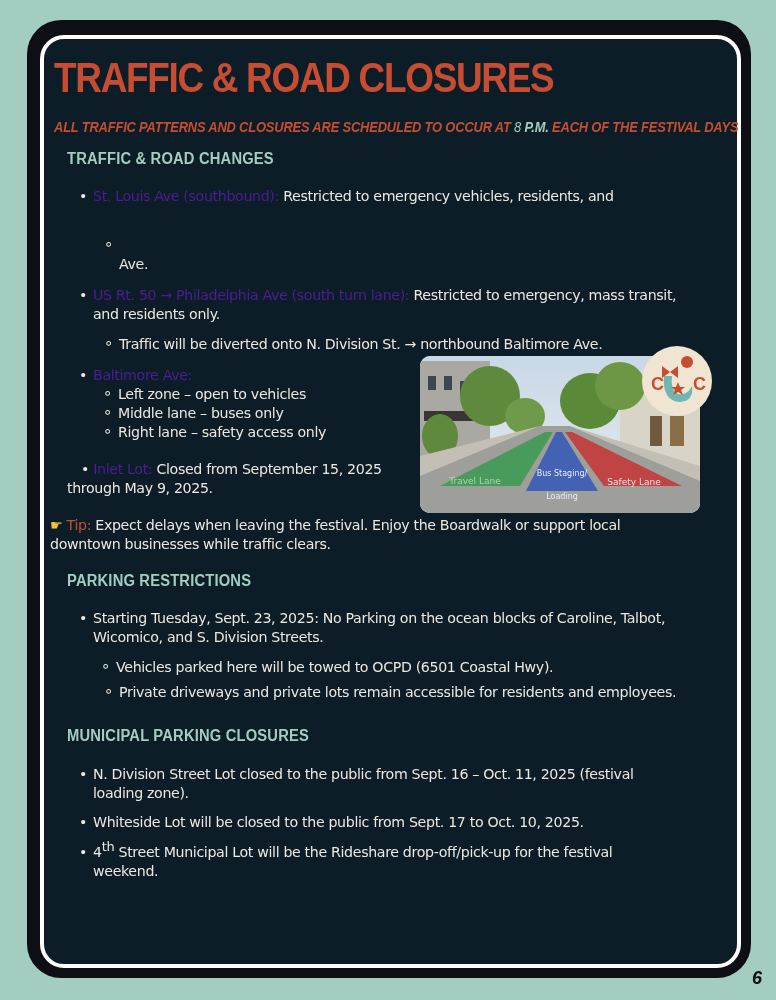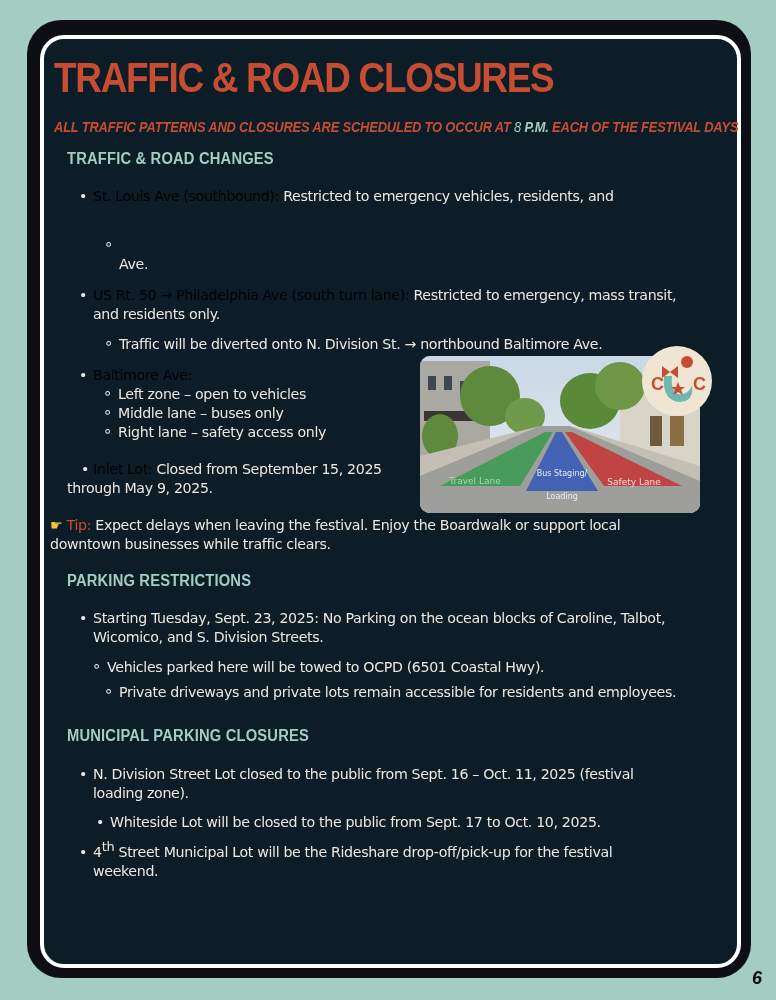--- a/index.html
+++ b/index.html
@@ -31,21 +31,21 @@
   .h2 {
     position:absolute; left:67px; margin:0;
     font-family:"Liberation Sans", sans-serif; font-weight:bold;
     font-size:16px; color:#a3cdc0; letter-spacing:0.2px;
     transform:scaleX(0.92); transform-origin:left top; text-transform:uppercase;
   }
   .txt {
     position:absolute; font-size:14.2px; line-height:19px; color:#ece8df;
     font-family:"DejaVu Sans", sans-serif; letter-spacing:-0.35px;
   }
-  .lbl { color:#000000; }
+  .lbl { color:#4c1d95; }
   .tip { color:#c74d32; }
   .b1::before { content:"•"; position:absolute; left:-14px; color:#ece8df; }
   .b2::before { content:"∘"; position:absolute; left:-15px; top:-1px; color:#ece8df; font-size:15px; }
   .photo {
     position:absolute; left:420px; top:356px; width:280px; height:157px;
     border-radius:10px; overflow:hidden; background:#8fa7b8;
   }
   .badge {
     position:absolute; left:642px; top:346px; width:70px; height:70px; border-radius:50%;
     background:#efe5d2;
@@ -150,27 +150,27 @@
 <div class="txt" style="left:50px; top:516px; width:640px">
   <span style="color:#f0c43a">☛</span> <span class="tip">Tip:</span><span> Expect delays when leaving the festival. Enjoy the Boardwalk or support local</span><br>
   <span>downtown businesses while traffic clears.</span>
 </div>
 
 <h2 class="h2" style="top:572px">Parking Restrictions</h2>
 <div class="txt b1" style="left:93px; top:609px; width:620px">
   <span>Starting Tuesday, Sept. 23, 2025: No Parking on the ocean blocks of Caroline, Talbot,</span><br>
   <span>Wicomico, and S. Division Streets.</span>
 </div>
-<div class="txt b2" style="left:107px; top:658px; width:600px">Vehicles parked here will be towed to OCPD (6501 Coastal Hwy).</div>
+<div class="txt b2" style="left:116px; top:658px; width:600px">Vehicles parked here will be towed to OCPD (6501 Coastal Hwy).</div>
 <div class="txt b2" style="left:119px; top:683px; width:610px">Private driveways and private lots remain accessible for residents and employees.</div>
 
 <h2 class="h2" style="top:727px">Municipal Parking Closures</h2>
 <div class="txt b1" style="left:93px; top:765px; width:620px">
   <span>N. Division Street Lot closed to the public from Sept. 16 – Oct. 11, 2025 (festival</span><br>
   <span>loading zone).</span>
 </div>
-<div class="txt b1" style="left:110px; top:813px; width:620px">Whiteside Lot will be closed to the public from Sept. 17 to Oct. 10, 2025.</div>
+<div class="txt b1" style="left:93px; top:813px; width:620px">Whiteside Lot will be closed to the public from Sept. 17 to Oct. 10, 2025.</div>
 <div class="txt b1" style="left:93px; top:843px; width:620px">
   <span>4</span><sup>th</sup><span> Street Municipal Lot will be the Rideshare drop-off/pick-up for the festival</span><br>
   <span>weekend.</span>
 </div>
 
 <div class="pagenum">6</div>
 
 </body></html>

